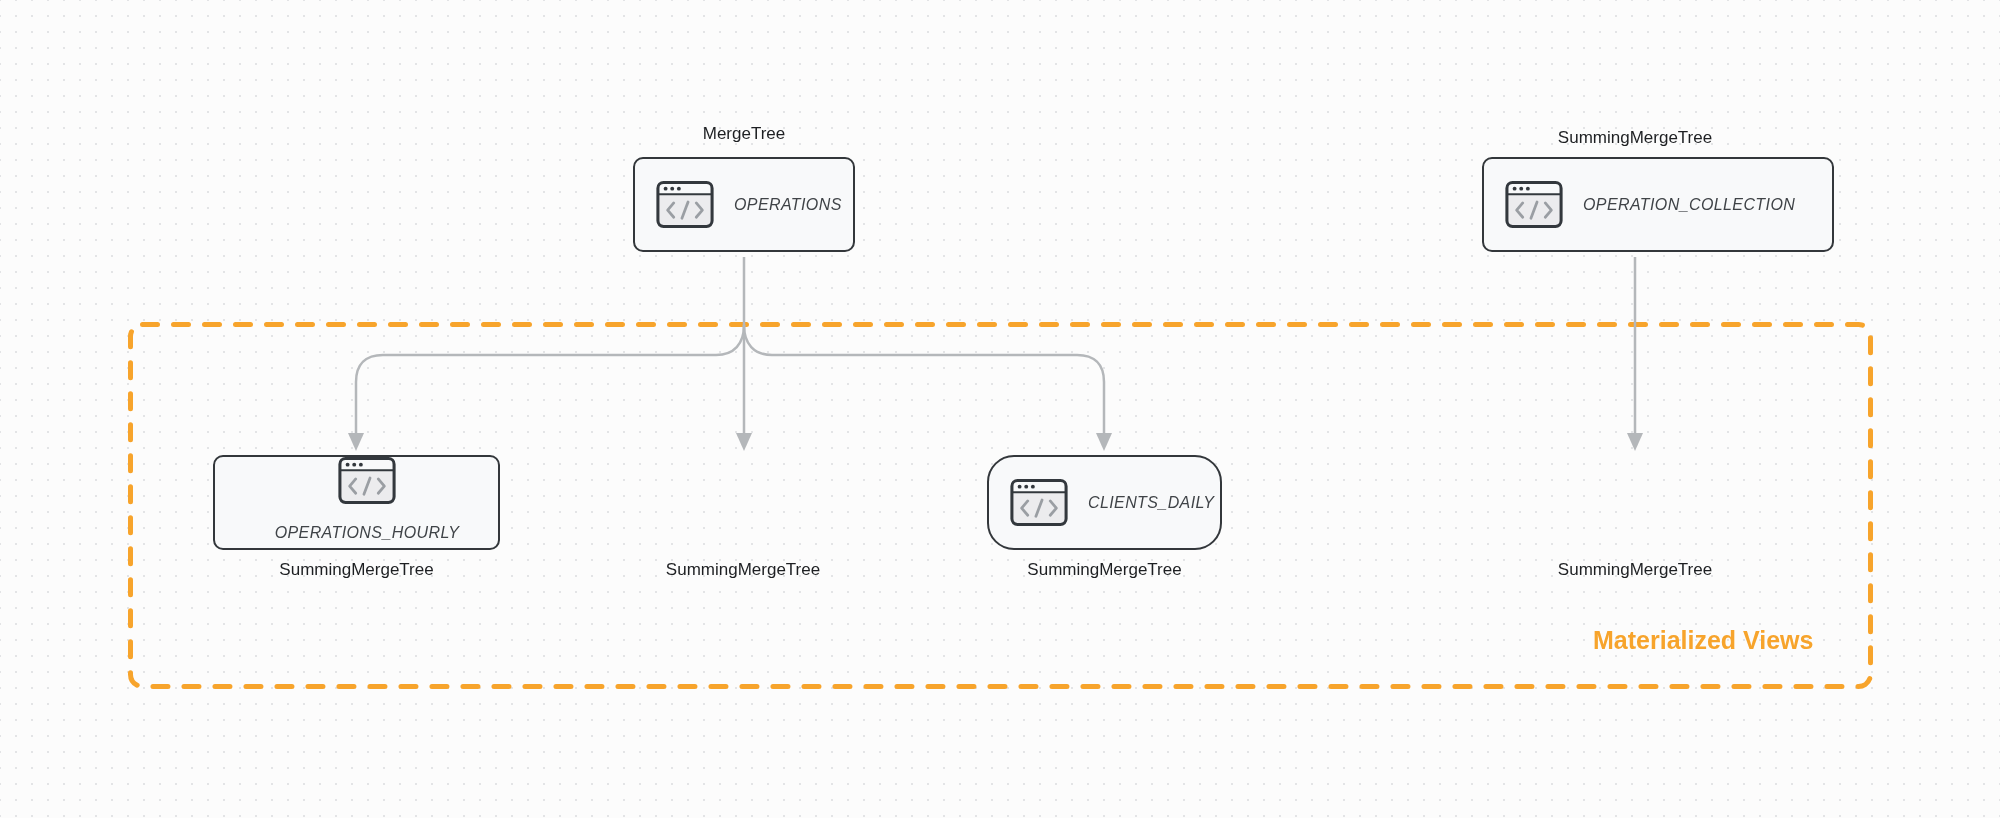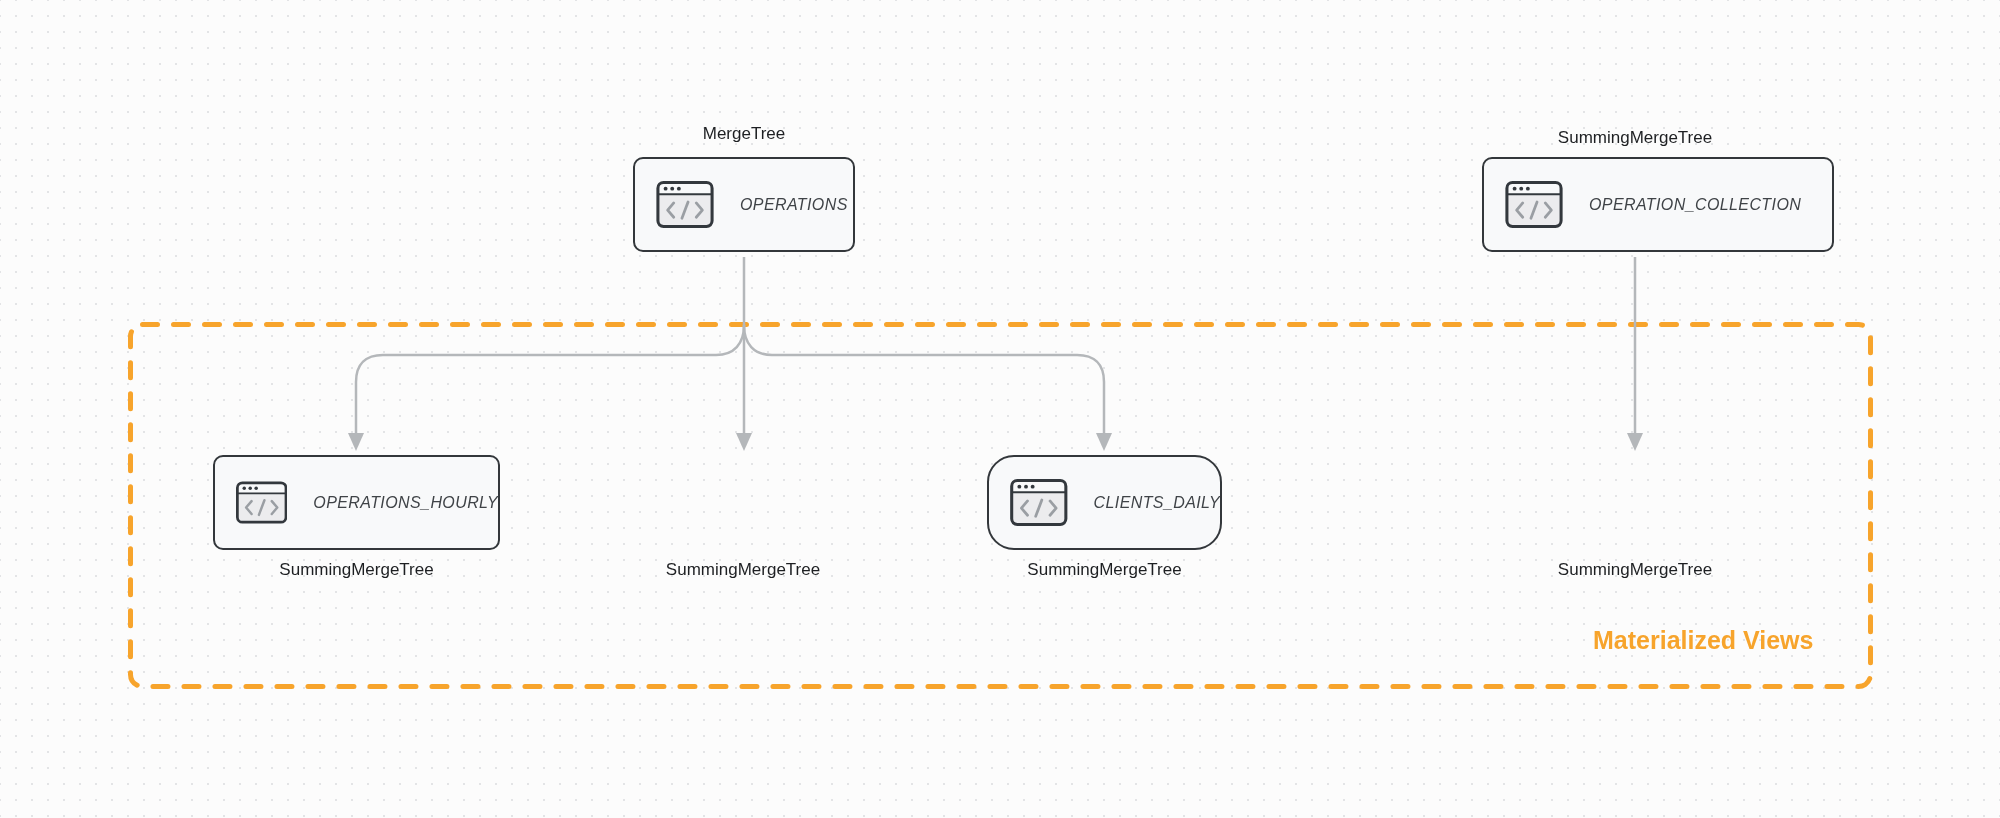--- a/index.html
+++ b/index.html
@@ -16,21 +16,21 @@
   }
   .overlay {
     position: absolute;
     left: 0; top: 0;
     width: 2000px; height: 818px;
   }
   .node {
     position: absolute;
     display: flex;
     align-items: center;
-    gap: 26px;
+    gap: 20px;
     padding-left: 21px;
     box-sizing: border-box;
     background: #F8F9FA;
     border: 2.5px solid #33373B;
     border-radius: 10px;
   }
   .node-label {
     font-style: italic;
     font-size: 16px;
     font-weight: 500;
@@ -109,21 +109,21 @@
       <circle cx="9" cy="7.5" r="1.9" fill="#33383D"></circle>
       <circle cx="15.5" cy="7.5" r="1.9" fill="#33383D"></circle>
       <circle cx="22" cy="7.5" r="1.9" fill="#33383D"></circle>
       <polyline points="17,21.5 11,28.5 17,35.5" fill="none" stroke="#9A9EA3" stroke-width="2.7" stroke-linecap="round" stroke-linejoin="round"></polyline>
       <line x1="31" y1="20.5" x2="25" y2="36.5" stroke="#9A9EA3" stroke-width="2.7" stroke-linecap="round"></line>
       <polyline points="39,21.5 45,28.5 39,35.5" fill="none" stroke="#9A9EA3" stroke-width="2.7" stroke-linecap="round" stroke-linejoin="round"></polyline>
     </svg>
     <span class="node-label">OPERATION_COLLECTION</span>
   </div>
 
-  <div class="node" style="left:213px; top:455px; width:287px; height:95px;">
+  <div class="node" style="left:213px; top:455px; width:287px; height:95px;flex-direction:column;">
     <svg class="win-icon" width="58" height="47" viewBox="0 0 56 46">
       <rect x="3" y="13" width="50" height="30" fill="#ECECEE"></rect>
       <rect x="1.5" y="1.5" width="53" height="43" rx="5.5" fill="none" stroke="#33383D" stroke-width="3"></rect>
       <line x1="2" y1="13" x2="54" y2="13" stroke="#33383D" stroke-width="2"></line>
       <circle cx="9" cy="7.5" r="1.9" fill="#33383D"></circle>
       <circle cx="15.5" cy="7.5" r="1.9" fill="#33383D"></circle>
       <circle cx="22" cy="7.5" r="1.9" fill="#33383D"></circle>
       <polyline points="17,21.5 11,28.5 17,35.5" fill="none" stroke="#9A9EA3" stroke-width="2.7" stroke-linecap="round" stroke-linejoin="round"></polyline>
       <line x1="31" y1="20.5" x2="25" y2="36.5" stroke="#9A9EA3" stroke-width="2.7" stroke-linecap="round"></line>
       <polyline points="39,21.5 45,28.5 39,35.5" fill="none" stroke="#9A9EA3" stroke-width="2.7" stroke-linecap="round" stroke-linejoin="round"></polyline>

